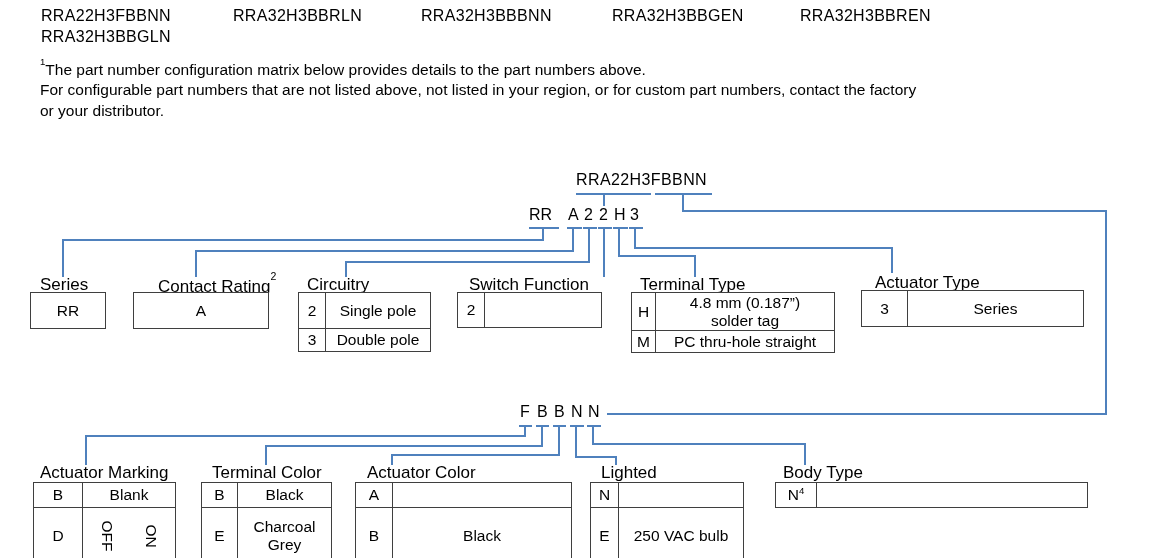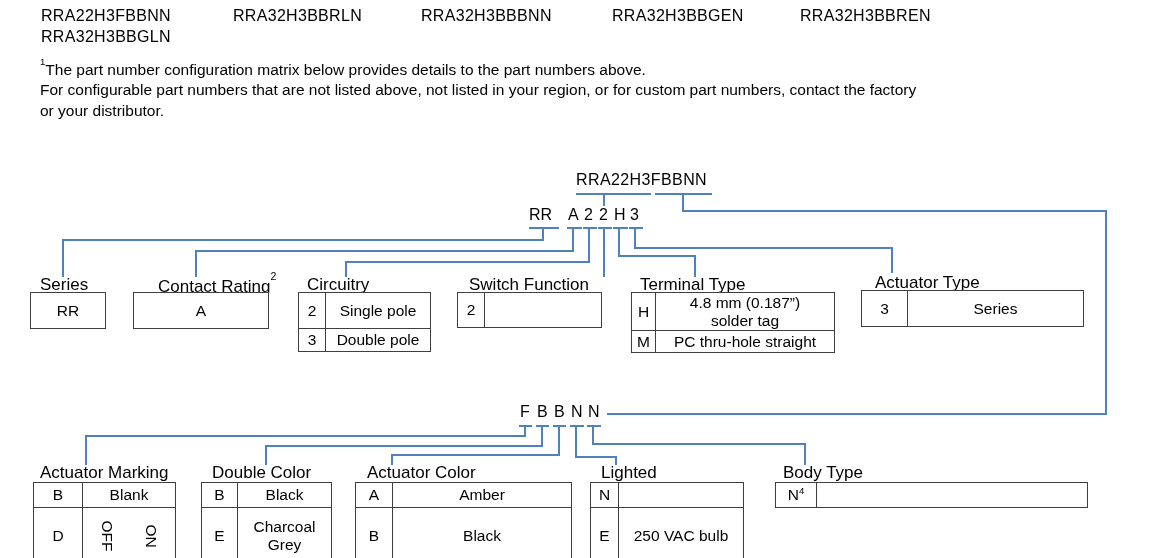--- a/index.html
+++ b/index.html
@@ -167,21 +167,21 @@
 
   <div class="line" style="left:575px;top:427px;width:2px;height:31px"></div>
   <div class="line" style="left:575px;top:456px;width:42px;height:2px"></div>
   <div class="line" style="left:615px;top:456px;width:2px;height:9px"></div>
 
   <div class="line" style="left:592px;top:427px;width:2px;height:18px"></div>
   <div class="line" style="left:592px;top:443px;width:214px;height:2px"></div>
   <div class="line" style="left:804px;top:443px;width:2px;height:22px"></div>
 
   <div class="lbl" style="left:40px;top:463px">Actuator Marking</div>
-  <div class="lbl" style="left:212px;top:463px">Double Color</div>
+  <div class="lbl" style="left:212px;top:463px">Terminal Color</div>
   <div class="lbl" style="left:367px;top:463px">Actuator Color</div>
   <div class="lbl" style="left:601px;top:463px">Lighted</div>
   <div class="lbl" style="left:783px;top:463px">Body Type</div>
 
   <div class="tbl" style="left:33px;top:482px;width:143px">
     <div class="row" style="height:24px">
       <div class="key" style="width:49px">B</div>
       <div class="val">Blank</div>
     </div>
     <div class="row" style="height:56px">
@@ -207,21 +207,20 @@
       <div class="val">
         <span>Charcoal</span>
         <span>Grey</span>
       </div>
     </div>
   </div>
 
   <div class="tbl" style="left:355px;top:482px;width:217px">
     <div class="row" style="height:24px">
       <div class="key" style="width:37px">A</div>
-      <div class="val">Amber</div>
     </div>
     <div class="row" style="height:56px">
       <div class="key" style="width:37px">B</div>
       <div class="val">Black</div>
     </div>
   </div>
 
   <div class="tbl" style="left:590px;top:482px;width:154px">
     <div class="row" style="height:24px">
       <div class="key" style="width:28px">N</div>

